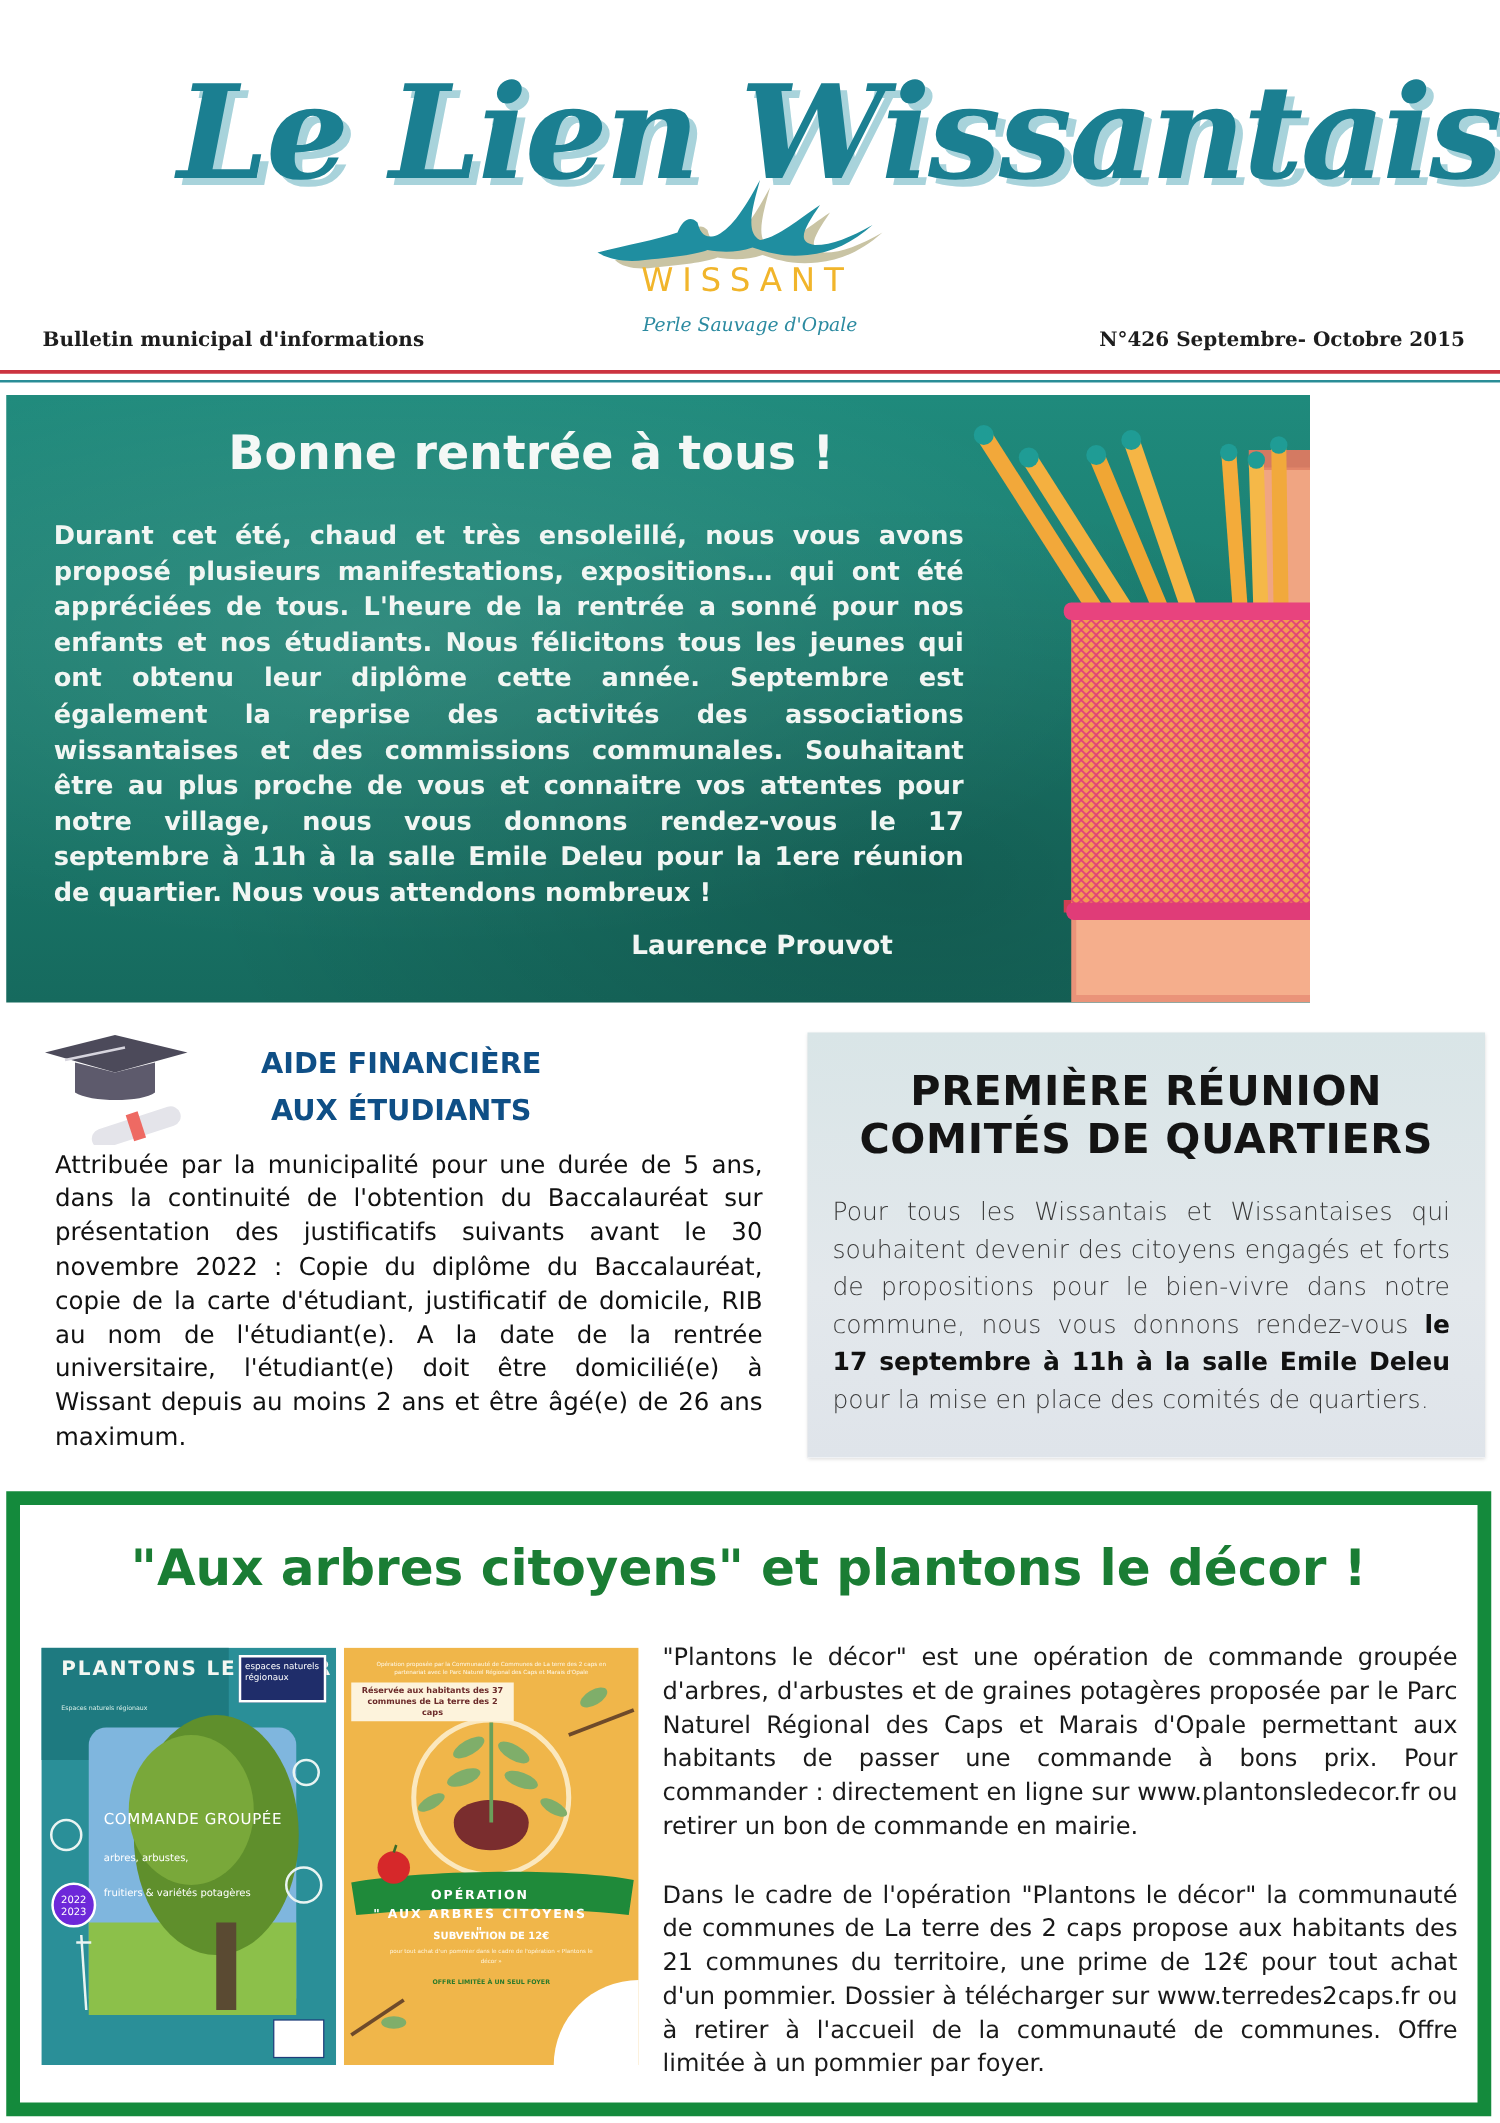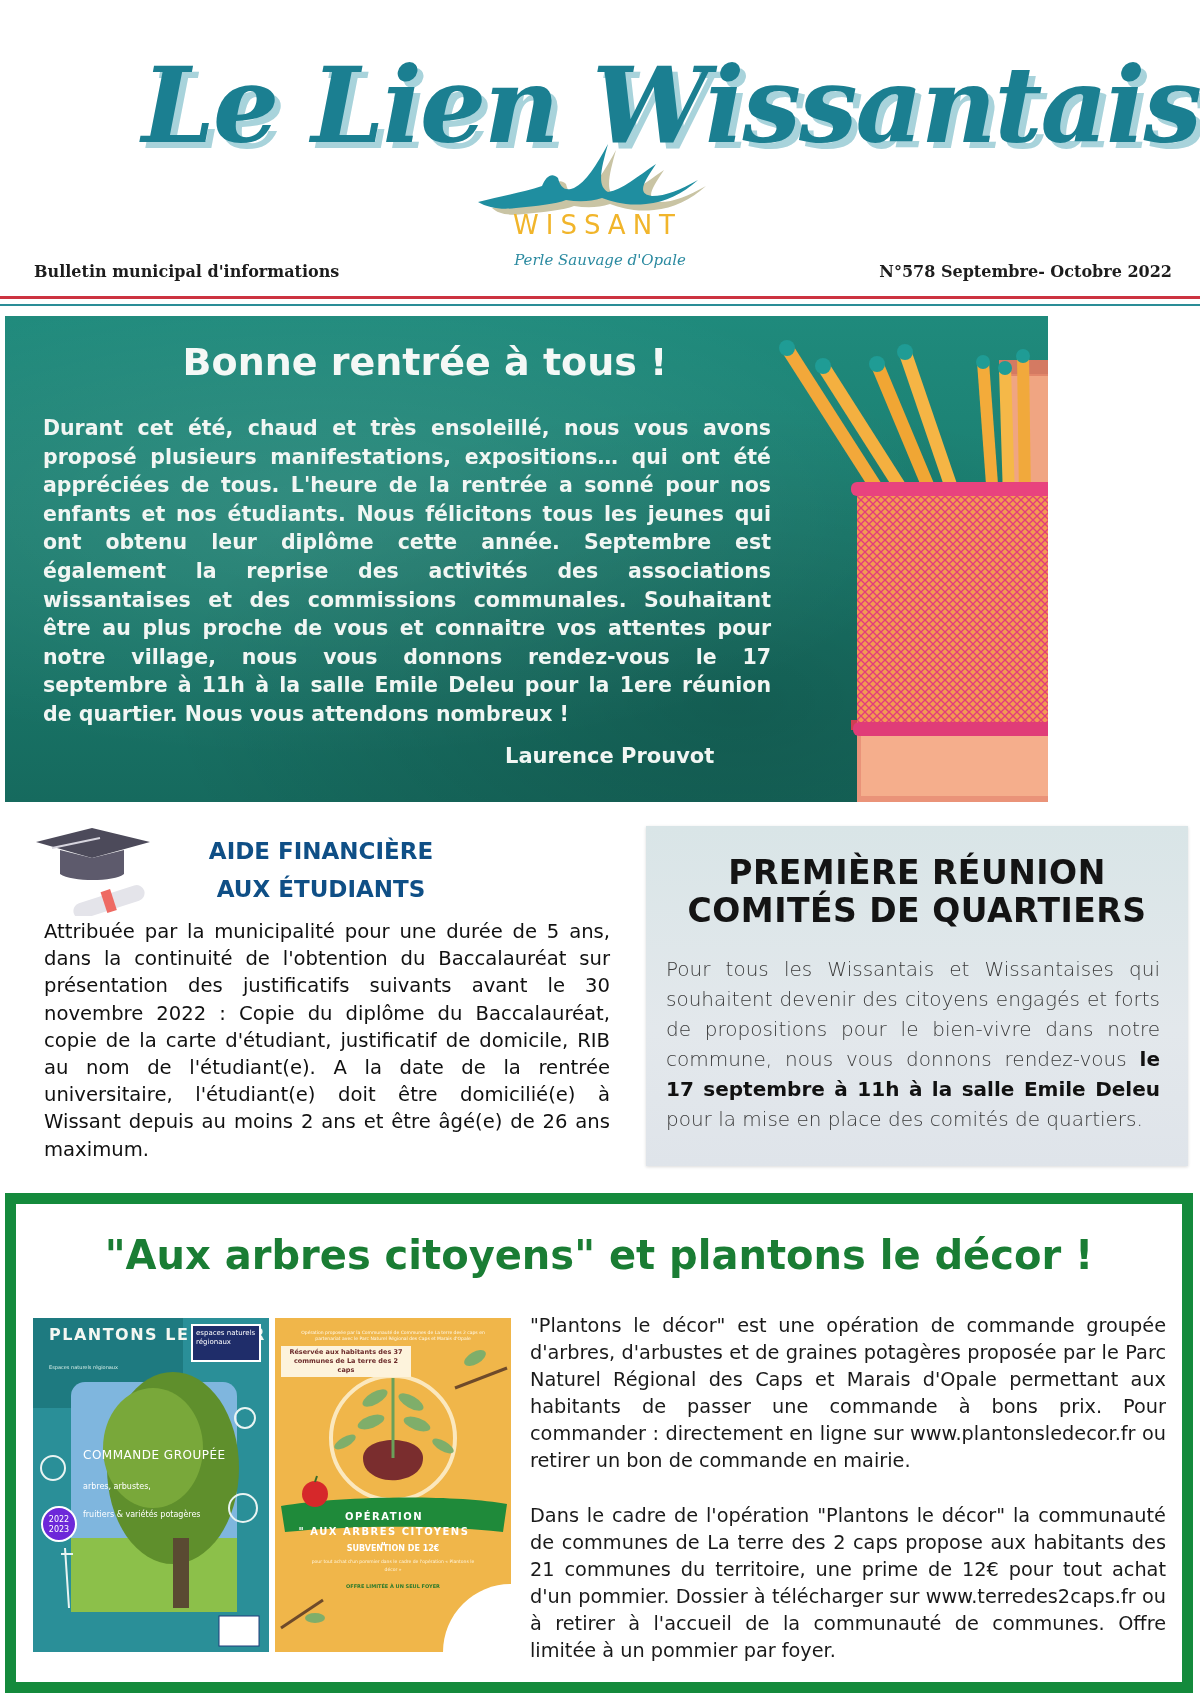--- a/index.html
+++ b/index.html
@@ -128,21 +128,21 @@
   <div class="logo">
     <svg width="260" height="80" viewBox="0 0 260 80">
       <path d="M18 66 C40 60 60 56 78 50 C80 40 86 36 92 42 C94 50 98 56 108 52 C120 46 130 30 142 8 C136 30 130 50 142 56 C156 54 172 40 190 28 C178 46 170 58 186 60 C200 60 214 54 232 44 C216 58 200 66 180 68 C160 70 148 66 136 62 C124 66 112 66 100 64 C90 68 70 70 50 72 C36 74 24 72 18 66 Z" fill="#c9c4a4" transform="translate(6,4)"></path>
       <path d="M10 64 C34 58 56 54 74 48 C78 38 84 34 90 40 C92 48 96 54 106 50 C118 44 128 28 140 6 C134 28 128 48 140 54 C154 52 170 38 188 26 C176 44 168 56 184 58 C198 58 212 52 230 42 C214 56 198 64 178 66 C158 68 146 64 134 60 C122 64 110 64 98 62 C88 66 68 68 48 70 C34 72 20 70 10 64 Z" fill="#1f8ea0"></path>
     </svg>
     <div class="logo-word">WISSANT</div>
   </div>
   <div class="tagline">Perle Sauvage d'Opale</div>
 
   <div class="sub-left">Bulletin municipal d'informations</div>
-  <div class="sub-right">N°578  Septembre- Octobre 2022</div>
+  <div class="sub-right">N°426  Septembre- Octobre 2015</div>
 
   <div class="rule-red"></div>
   <div class="rule-teal"></div>
 </header>
 
 <section class="hero">
   <h2 class="hero-title">Bonne rentrée à tous !</h2>
   <p class="hero-text">Durant cet été, chaud et très ensoleillé, nous vous avons proposé plusieurs manifestations, expositions… qui ont été appréciées de tous. L'heure de la rentrée a sonné pour nos enfants  et nos étudiants. Nous félicitons tous les jeunes qui ont obtenu leur diplôme cette année. Septembre est également la reprise des activités des associations wissantaises et des commissions communales. Souhaitant être au plus proche de vous et connaitre vos attentes pour  notre village, nous vous donnons rendez-vous le 17 septembre à 11h à la salle Emile Deleu pour la 1ere réunion de quartier. Nous vous attendons nombreux !</p>
   <div class="hero-sign">Laurence Prouvot</div>
 

